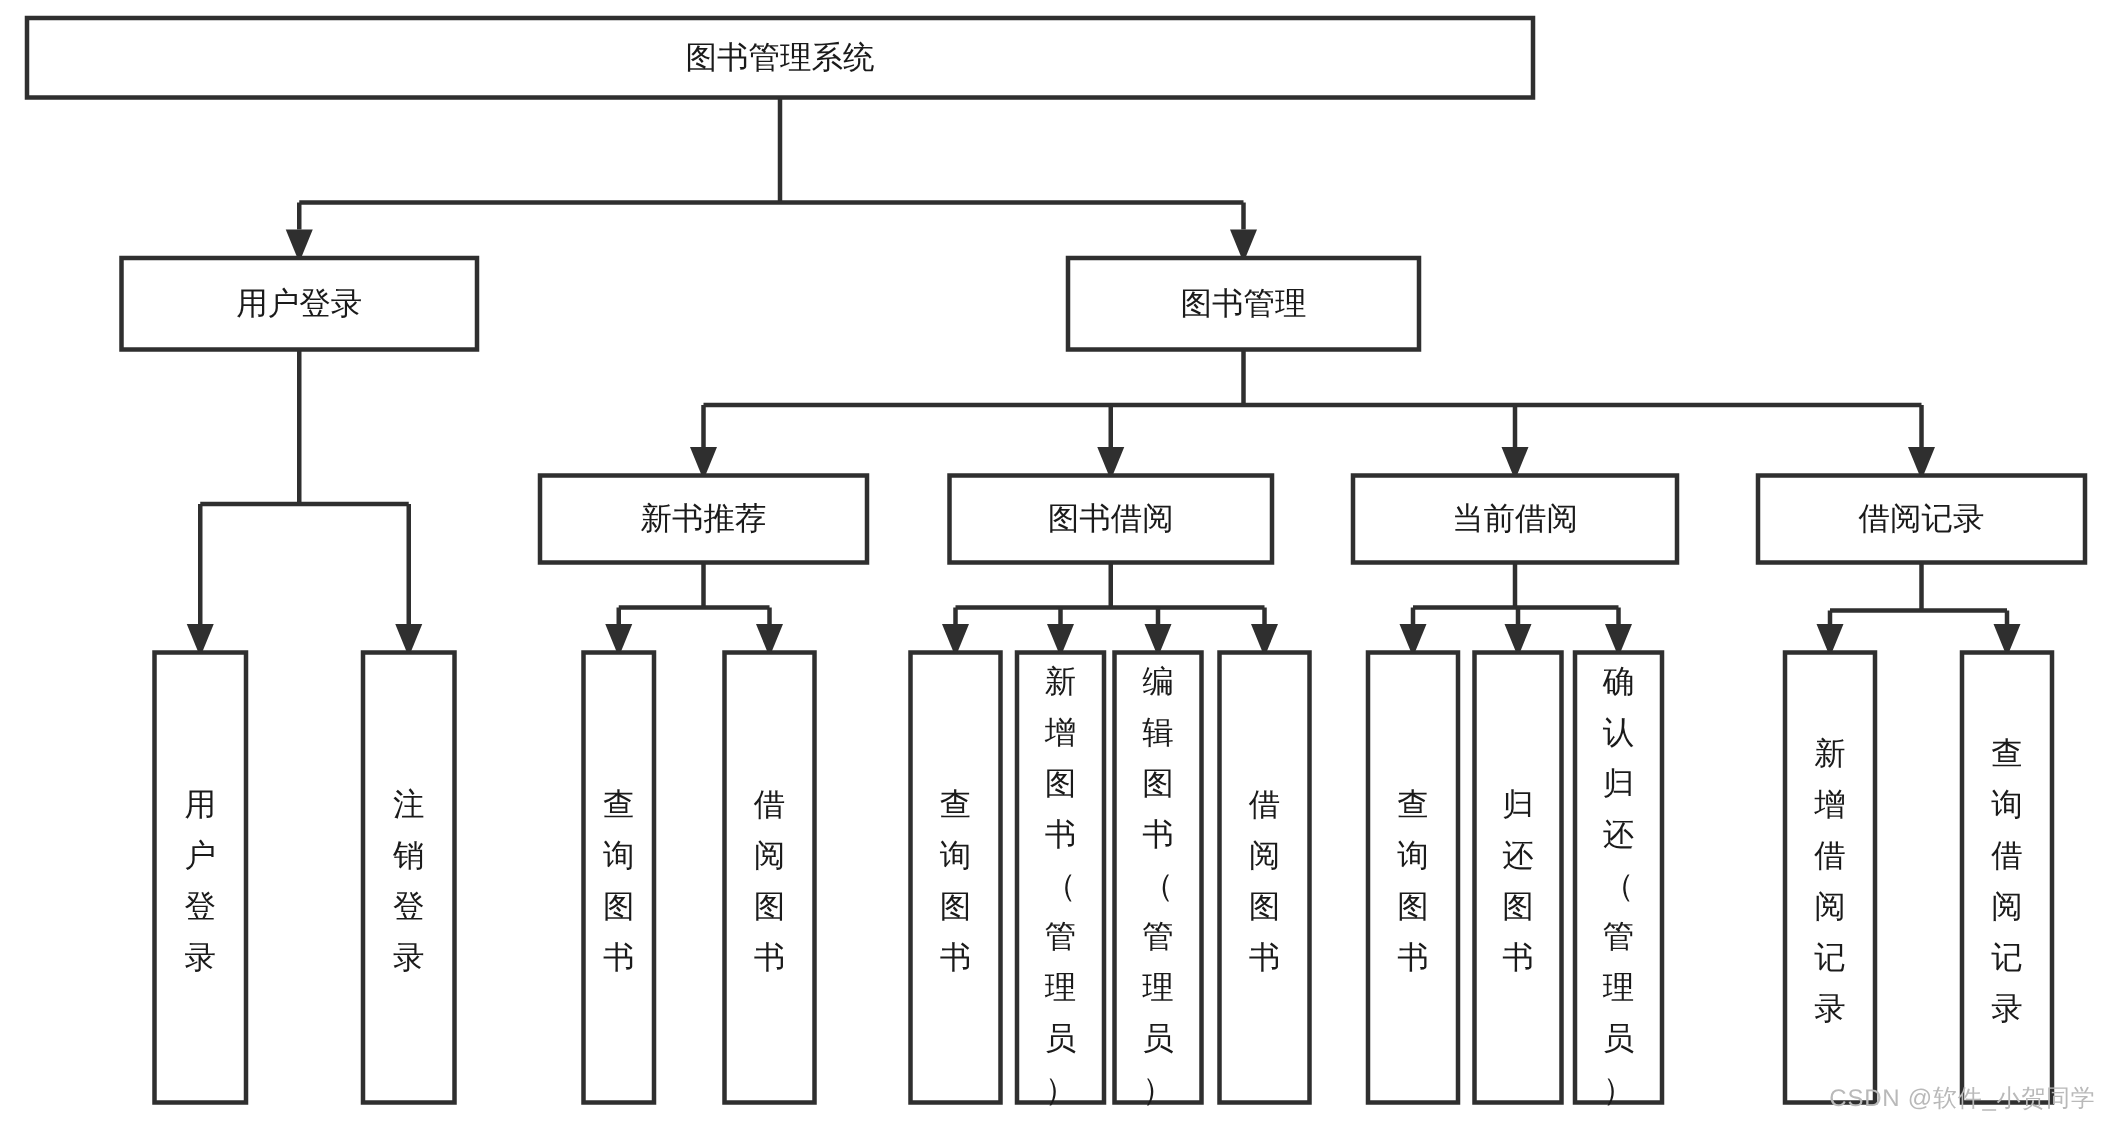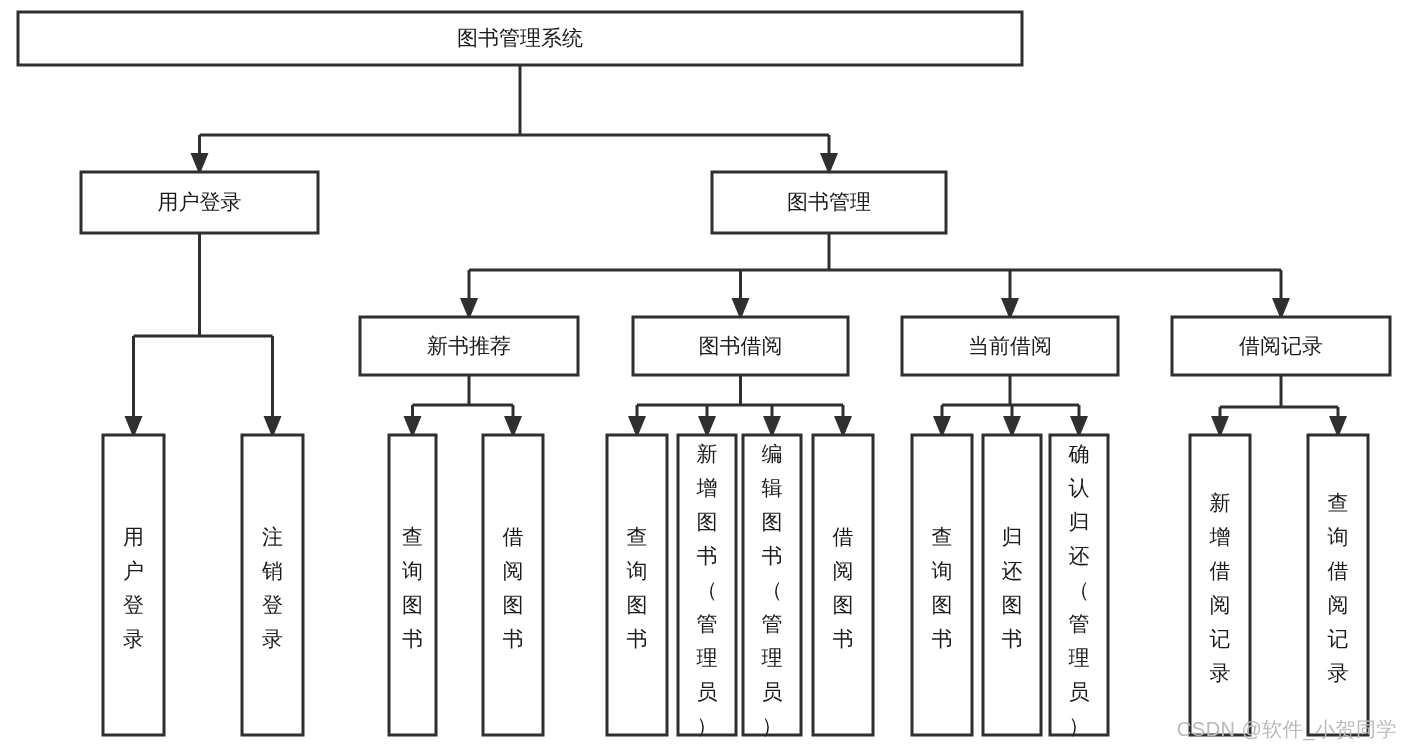--- a/index.html
+++ b/index.html
@@ -53,21 +53,21 @@
     font-family: "Liberation Sans", "DejaVu Sans", sans-serif;
     fill: #1a1a1a;
     font-size: 21px;
     text-anchor: middle;
   }
   .watermark {
     position: absolute;
     right: 8px;
     bottom: 4px;
     font-family: "Liberation Sans", "DejaVu Sans", sans-serif;
-    font-size: 20px;
+    font-size: 16px;
     color: #b9b9b9;
     white-space: nowrap;
     letter-spacing: 0.5px;
     user-select: none;
   }
 </style>
 </head>
 <body>
 
 <div id="diagram-root">

